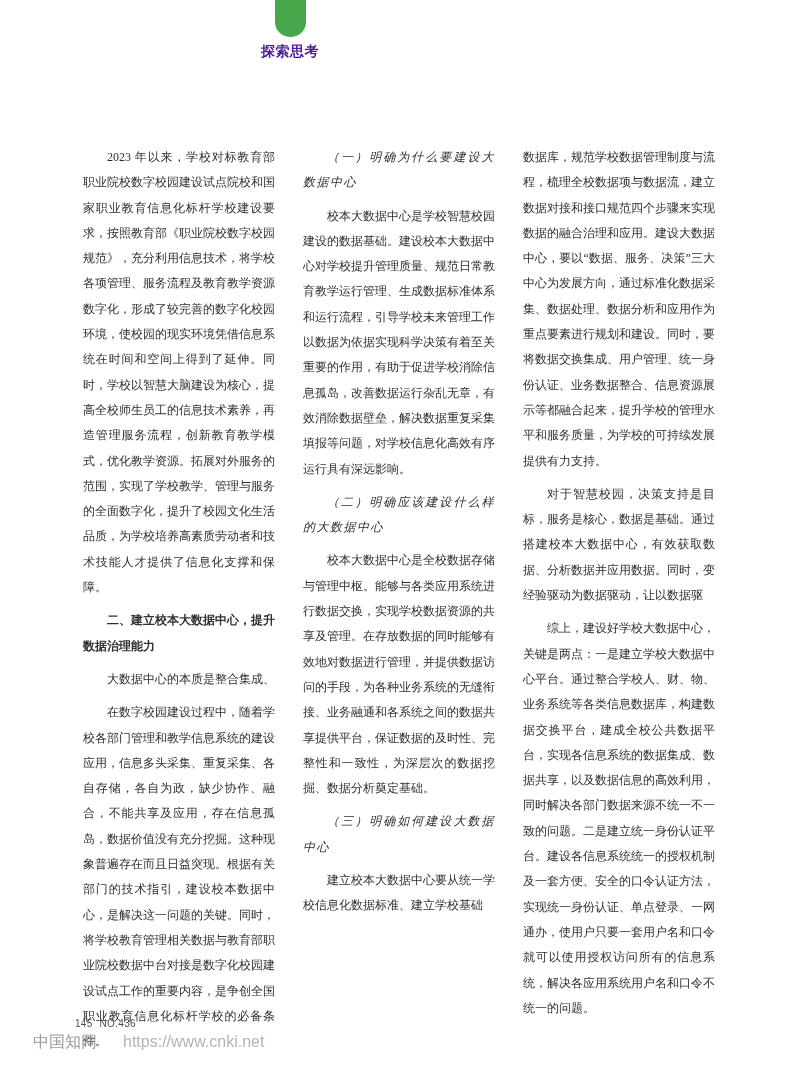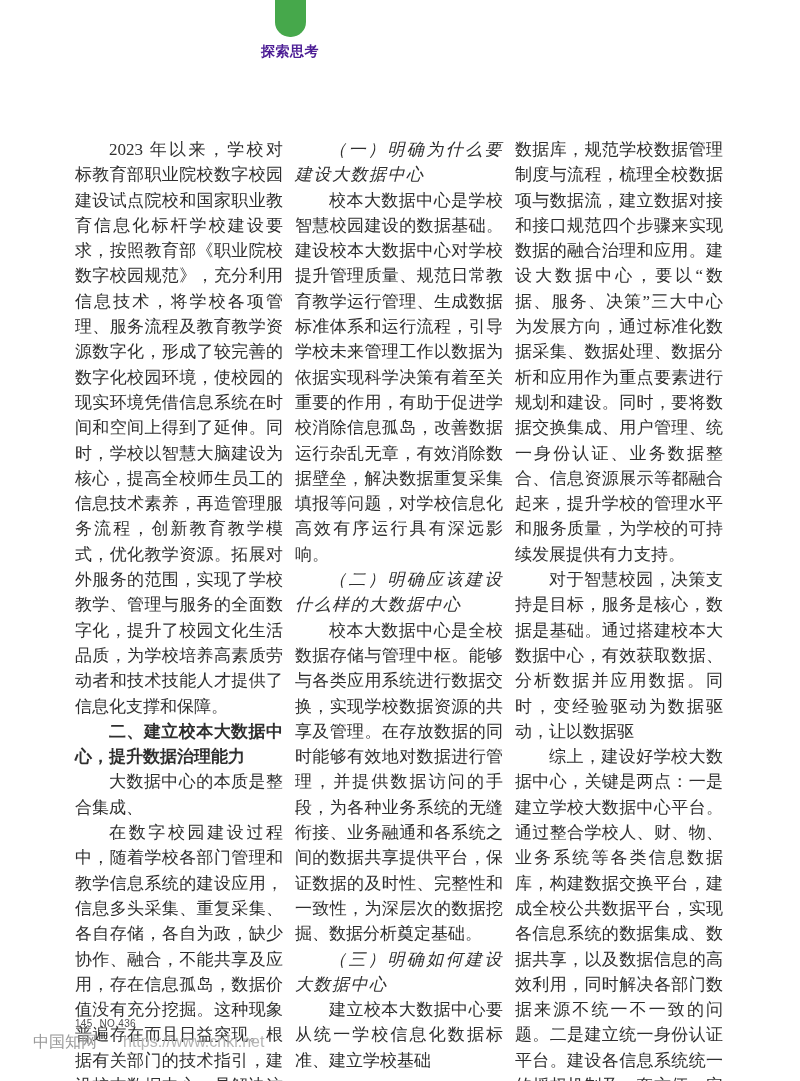--- a/index.html
+++ b/index.html
@@ -19,22 +19,22 @@
     font-size:14px;font-weight:600;color:#4c1d95;
     text-align:center;letter-spacing:0.5px;
   }
   
   .article{
     position:absolute;left:75px;top:137px;width:648px;
     display:flex;gap:12px;
   }
   .col{width:208px;flex:0 0 208px;}
   .col p, .col h2, .col h3{
-    margin:0;padding:0;
-    font-size:17px;line-height:25.3px;color:#2f2f2f;
+    margin:8px;padding:0;
+    font-size:12px;line-height:25.3px;color:#2f2f2f;
     text-align:justify;text-justify:inter-ideograph;
   }
   .indent{text-indent:2em;}
   .heading{
     font-family:Liberation Sans, sans-serif;
     font-weight:700;color:#141414;
   }
   .subheading{
     font-style:italic;font-weight:400;color:#222222;
     letter-spacing:1.5px;

